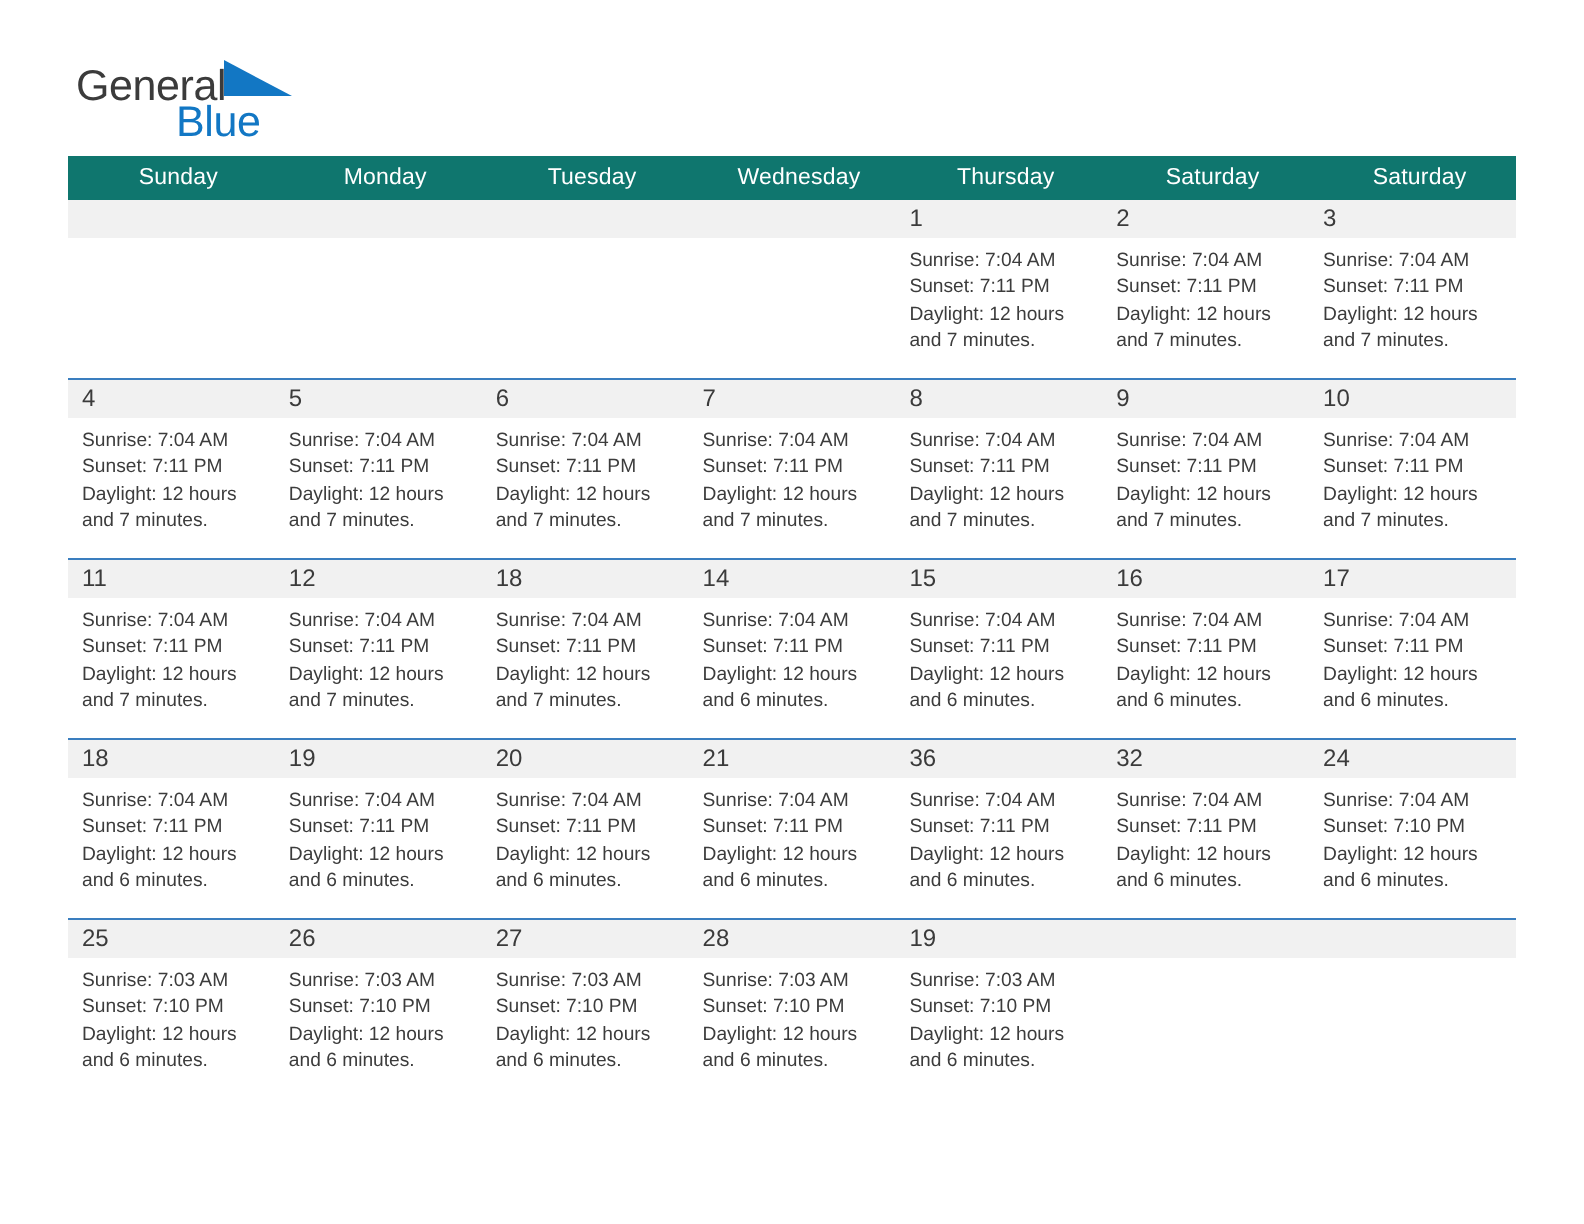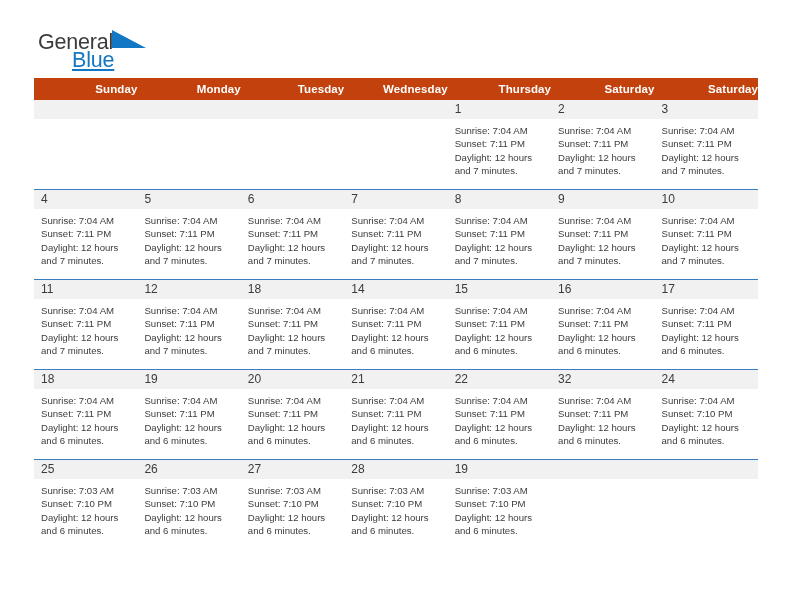--- a/index.html
+++ b/index.html
@@ -52,25 +52,24 @@
   }
   .logo-tri {
     display: inline-block;
     margin-left: -1px;
     margin-bottom: 2px;
   }
   .logo-blue {
     font-size: 21.5px;
     color: #1277c4;
     letter-spacing: -0.2px;
-    margin-left: 34px;
+    margin-left: 50px;
     margin-top: -3px;
     line-height: 1;
     display: block;
-    text-decoration: underline;
   }
 
   .titleblock {
     text-align: right;
     padding-right: 2px;
   }
   .cal-title {
     font-size: 27px;
     color: #272727;
     line-height: 1.05;
@@ -86,25 +85,25 @@
 
   
   .calendar {
     width: 724px;
     border-collapse: collapse;
     table-layout: fixed;
     margin-top: 6px;
   }
 
   .calendar th {
-    background: #c2410c;
+    background: #0f766e;
     color: #ffffff;
-    font-weight: bold;
+    font-weight: normal;
     font-size: 11.5px;
-    text-align: right;
+    text-align: center;
     padding: 5px 0 5px 7px;
     height: 19px;
     box-sizing: border-box;
     letter-spacing: 0.1px;
   }
 
   .calendar td {
     vertical-align: top;
     padding: 0;
     width: 103.43px;
@@ -433,21 +432,21 @@
               <div class="details">
                 <div>Sunrise: 7:04 AM</div>
                 <div>Sunset: 7:11 PM</div>
                 <div>Daylight: 12 hours</div>
                 <div>and 6 minutes.</div>
               </div>
             </div>
           </td>
           <td>
             <div class="cell">
-              <div class="daynum">22</div>
+              <div class="daynum">36</div>
               <div class="details">
                 <div>Sunrise: 7:04 AM</div>
                 <div>Sunset: 7:11 PM</div>
                 <div>Daylight: 12 hours</div>
                 <div>and 6 minutes.</div>
               </div>
             </div>
           </td>
           <td>
             <div class="cell">

